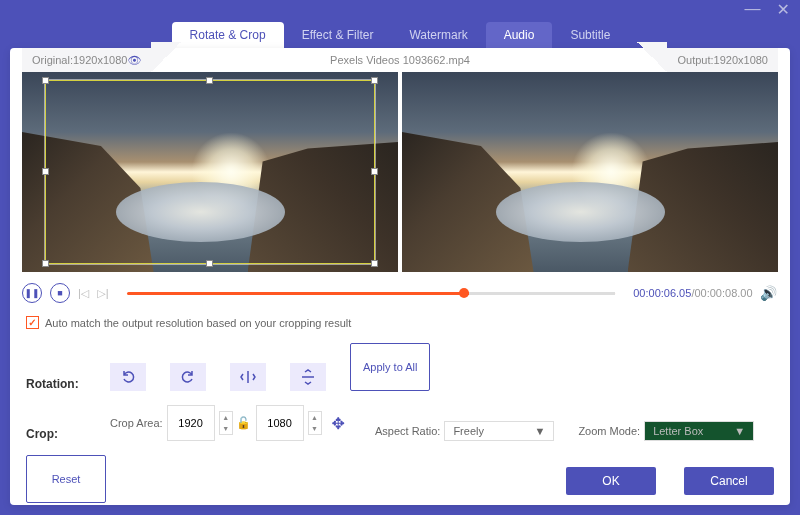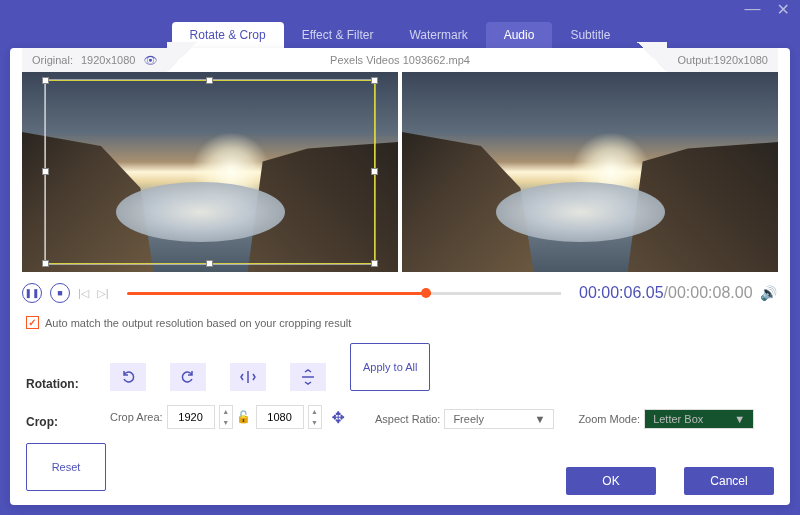--- a/index.html
+++ b/index.html
@@ -6,21 +6,21 @@
 body{background:#f5f5f5;width:800px;height:515px;overflow:hidden}
 .app{width:800px;height:515px;background:#4d51b8;position:relative}
 .titlebar{height:18px;display:flex;justify-content:flex-end;align-items:center;padding-right:10px;gap:16px}
 .titlebar span{color:#b8bae0;cursor:pointer}
 .tabs{height:30px;display:flex;justify-content:center;align-items:flex-end;gap:0}
 .tab{padding:6px 18px;color:#d0d2f0;font-size:12px;cursor:pointer;border-radius:4px 4px 0 0}
 .tab.active{background:#fff;color:#4d51b8;font-weight:500}
 .tab.highlight{background:#6366c8;color:#fff}
 .panel{position:absolute;left:10px;right:10px;top:48px;bottom:10px;background:#fff;border-radius:4px;box-shadow:0 2px 8px rgba(0,0,0,.1)}
 .infobar{height:24px;display:flex;align-items:center;padding:0 12px;font-size:11px;color:#888;position:relative}
-.info-left{display:flex;align-items:center;gap:8px;position:relative}
+.info-left{display:flex;align-items:center;position:relative}
 .info-left::after{content:"";position:absolute;right:-30px;top:-6px;width:30px;height:30px;background:linear-gradient(135deg,#f5f5f7 50%,transparent 50%)}
 .info-right{margin-left:auto;position:relative}
 .info-right::before{content:"";position:absolute;left:-30px;top:-6px;width:30px;height:30px;background:linear-gradient(225deg,#f5f5f7 50%,transparent 50%)}
 .info-left,.info-right{background:#f5f5f7;padding:4px 10px;height:24px;display:flex;align-items:center}
 .info-center{position:absolute;left:0;right:0;text-align:center;color:#888;font-size:11px;pointer-events:none}
 .eye{color:#4d51b8}
 .previews{height:200px;display:flex;padding:0 12px;gap:4px}
 .preview{flex:1;background:#1a1a1a;position:relative;overflow:hidden}
 .scene{position:absolute;inset:0;background:linear-gradient(to bottom,#3a4658 0%,#5d6b7a 30%,#a89070 45%,#fff5d8 50%,#e8d4a0 55%,#7a8a95 65%,#4a5865 100%)}
 .rock-l{position:absolute;left:0;bottom:0;width:35%;height:70%;background:linear-gradient(135deg,#2a2520 0%,#4a3d30 40%,#6b5840 100%);clip-path:polygon(0 0,60% 10%,90% 40%,100% 100%,0 100%)}
@@ -31,33 +31,33 @@
 .handle{position:absolute;width:7px;height:7px;background:#fff;border:1px solid #888}
 .h-tl{left:-4px;top:-4px}.h-tr{right:-4px;top:-4px}.h-bl{left:-4px;bottom:-4px}.h-br{right:-4px;bottom:-4px}
 .h-tc{left:50%;top:-4px;margin-left:-4px}.h-bc{left:50%;bottom:-4px;margin-left:-4px}
 .h-ml{left:-4px;top:50%;margin-top:-4px}.h-mr{right:-4px;top:50%;margin-top:-4px}
 .controls{height:30px;display:flex;align-items:center;padding:0 12px;gap:8px;margin-top:6px}
 .pbtn{width:20px;height:20px;border:1.5px solid #4d51b8;border-radius:50%;display:flex;align-items:center;justify-content:center;color:#4d51b8;font-size:9px;cursor:pointer}
 .nbtn{color:#bbb;font-size:11px;cursor:pointer}
 .slider{flex:1;height:3px;background:#ff5722;position:relative;margin:0 10px;border-radius:2px}
 .slider::after{content:"";position:absolute;right:30%;top:-4px;width:10px;height:10px;background:#ff5722;border-radius:50%}
 .slider-grey{position:absolute;right:0;top:0;width:30%;height:3px;background:#ddd}
-.time{font-size:16px}
+.time{font-size:11px}
 .time .cur{color:#4d51b8}
 .time .tot{color:#999}
 .vol{color:#4d51b8;font-size:14px}
 .body{padding:8px 16px}
 .checkrow{display:flex;align-items:center;gap:6px;font-size:11px;color:#666;margin-bottom:14px}
 .checkbox{width:13px;height:13px;border:1.5px solid #ff5722;display:flex;align-items:center;justify-content:center;color:#ff5722;font-size:10px;font-weight:bold}
 .row{display:flex;align-items:flex-end;gap:24px;margin-bottom:14px;font-size:12px;color:#444}
 .row .label{width:60px;font-weight:600;color:#333}
 .iconbtn{width:36px;height:28px;background:#eceafc;border:none;display:flex;align-items:center;justify-content:center;cursor:pointer;color:#4d51b8;font-size:14px}
 .outline-btn{padding:17px 12px;border:1px solid #4d51b8;color:#4d51b8;background:#fff;font-size:11px;cursor:pointer;border-radius:2px}
 .field{display:flex;align-items:center;gap:4px;font-size:11px;color:#666}
-.numinput{width:48px;height:24px;border:1px solid #ddd;text-align:center;font-size:11px}
+.numinput{width:48px;height:36px;border:1px solid #ddd;text-align:center;font-size:11px}
 .spinner{display:flex;flex-direction:column;border:1px solid #ddd;height:24px;width:14px}
 .spinner span{flex:1;display:flex;align-items:center;justify-content:center;font-size:7px;color:#888;cursor:pointer}
 .lock{color:#4d51b8;font-size:12px}
 .crosshair{color:#4d51b8;font-size:16px;margin:0 6px}
 .select{min-width:110px;height:20px;border:1px solid #ddd;padding:0 8px;font-size:11px;color:#666;display:flex;align-items:center;justify-content:space-between;cursor:pointer}
 .select.disabled{color:#bbb;background:#14532d}
 .footer{position:absolute;bottom:10px;right:16px;display:flex;gap:28px}
 .btn{min-width:90px;padding:7px 20px;background:#4d51b8;color:#fff;border:none;font-size:12px;cursor:pointer;border-radius:2px}
 </style>
 </head>

